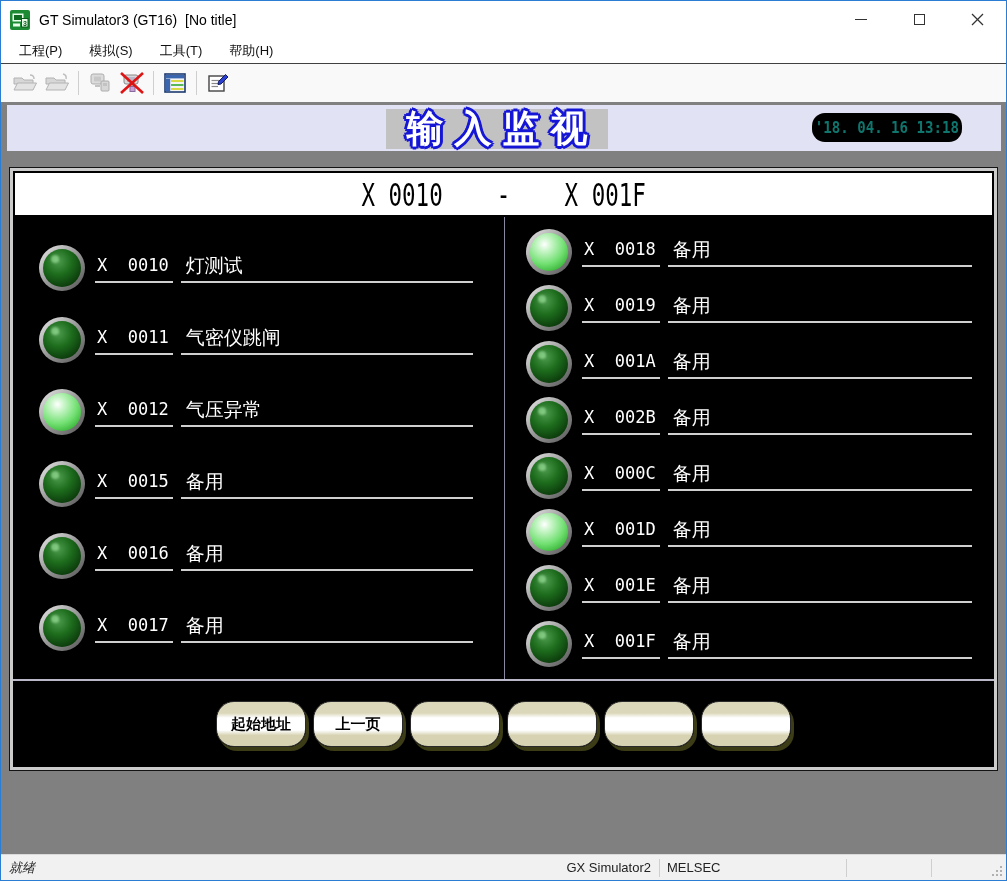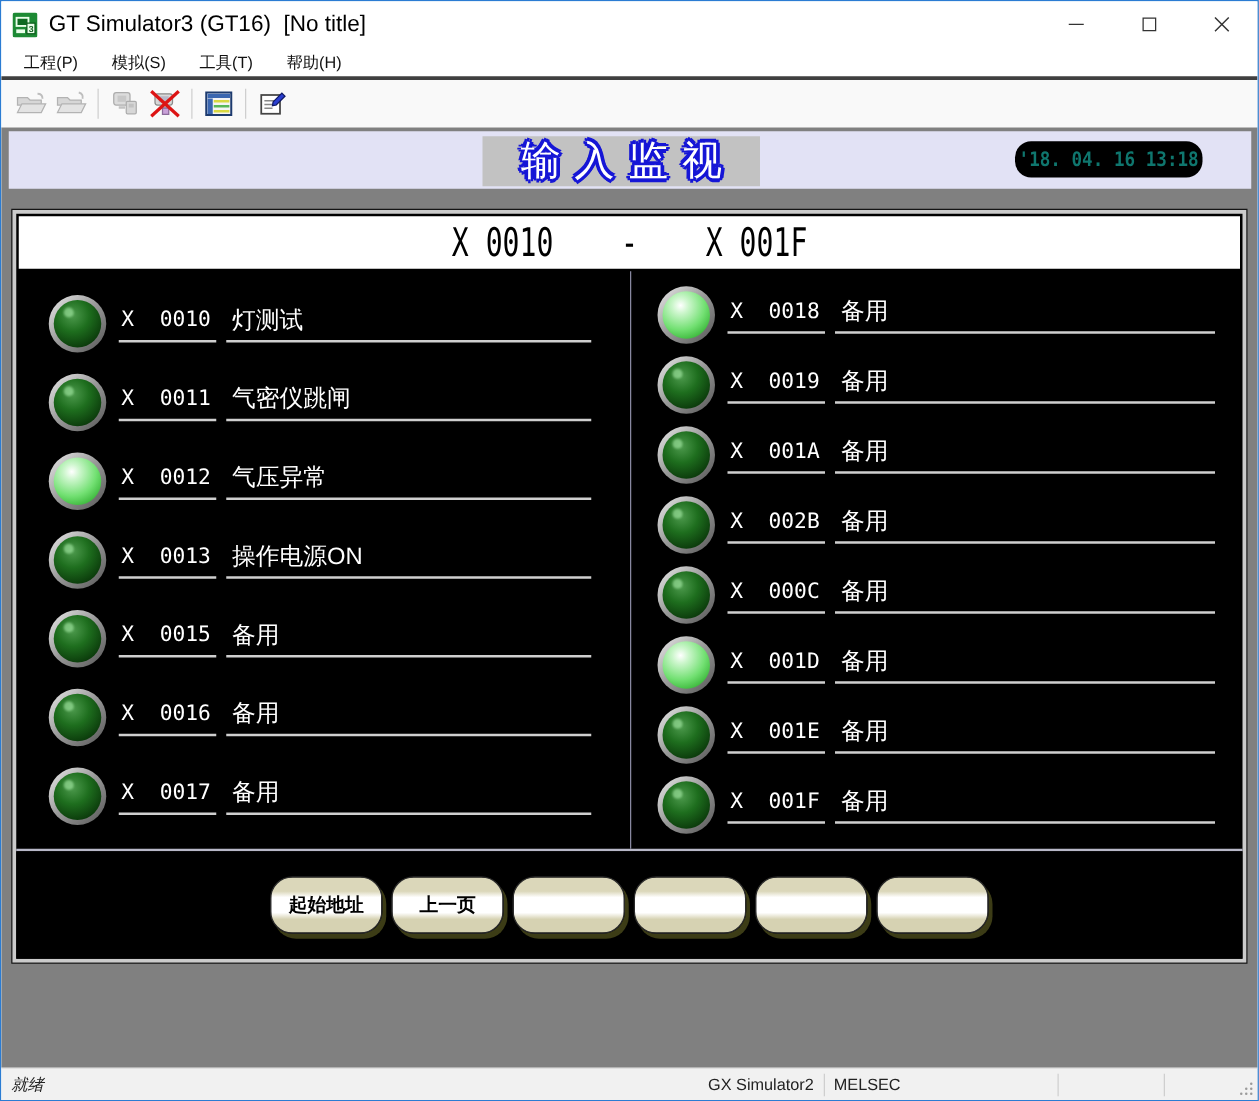--- a/index.html
+++ b/index.html
@@ -7,39 +7,39 @@
   body {
     font-family: "Liberation Sans", sans-serif;
     border: 1px solid #2b7cd3;
     background: #fff;
     overflow: hidden;
     position: relative;
   }
   
   .titlebar { height:37px; display:flex; align-items:center; padding-left:9px; background:#fff; }
   .app-icon { width:22px; height:20px; display:flex; align-items:center; }
-  .win-title { font-size:18px; color:#000; margin-left:7px; white-space:pre;text-align:center; }
+  .win-title { font-size:14px; color:#000; margin-left:7px; white-space:pre;text-align:center; }
   .win-controls { margin-left:auto; display:flex; height:100%; }
   .wc { width:58px; height:100%; display:flex; align-items:center; justify-content:center; }
   .glyph-min { width:12px; height:1px; background:#333; display:block; }
   .glyph-max { width:11px; height:11px; border:1px solid #333; display:block; }
   
-  .menubar { height:26px; display:flex; align-items:center; padding-left:11px; font-size:13px; border-bottom:3px solid #404040; background:#fff; }
+  .menubar { height:26px; display:flex; align-items:center; padding-left:11px; font-size:13px; border-bottom:1px solid #404040; background:#fff; }
   .menu-item { padding:2px 7px; margin-right:13px; color:#111; }
   
   .toolbar { height:38px; display:flex; align-items:center; padding-left:8px; background:#f9f9f9; }
   .tool-btn { width:32px; height:30px; display:flex; align-items:center; justify-content:center; background:transparent; border:none; }
   .tool-btn.disabled { opacity:.8; }
   .tool-sep { width:1px; height:24px; background:#cfcfcf; margin:0 5px; }
   
   .hmi { position:relative; height:752px; background:#808080; }
   .banner { position:absolute; left:6px; top:3px; width:994px; height:46px; background:#e2e2f5; }
   .title-box { position:absolute; left:379px; top:4px; width:222px; height:40px; background:#c2c2c2; display:flex; align-items:center; justify-content:center; }
   .banner-title {
-    font-size:32px; font-weight:normal; color:#fff; letter-spacing:11px; padding-left:11px; white-space:nowrap;
+    font-size:37px; font-weight:bold; color:#fff; letter-spacing:11px; padding-left:11px; white-space:nowrap;
     text-shadow:-2px -2px 0 #1616d6, 2px -2px 0 #1616d6, -2px 2px 0 #1616d6, 2px 2px 0 #1616d6,
                 -3px 0 0 #1616d6, 3px 0 0 #1616d6, 0 -3px 0 #1616d6, 0 3px 0 #1616d6;
   }
   .clock { position:absolute; left:805px; top:8px; width:150px; height:29px; background:#000; border-radius:13px;
     color:#0f766e; display:flex; align-items:center; justify-content:center; }
   .clock span { font-family:"DejaVu Sans Mono", monospace; font-weight:bold; font-size:16px; white-space:pre; transform:scaleX(.88); }
   
   .panel { position:absolute; left:8px; top:65px; width:989px; height:604px; border:1px solid #141414; background:#000; }
   .panel-in { height:100%; border:3px solid #cbcbcb; background:#000; display:flex; flex-direction:column; }
   .range-bar { height:42px; background:#fff; margin:2px; display:flex; align-items:center; justify-content:center; }
@@ -209,27 +209,20 @@
               <div class="ring">
                 <div class="lamp on"></div>
               </div>
               <div class="addr">X  0012</div>
               <div class="lbl">气压异常</div>
             </div>
             <div class="row">
               <div class="ring">
                 <div class="lamp off"></div>
               </div>
-              <div class="addr">X  0013</div>
-              <div class="lbl">操作电源ON</div>
-            </div>
-            <div class="row">
-              <div class="ring">
-                <div class="lamp off"></div>
-              </div>
               <div class="addr">X  0015</div>
               <div class="lbl">备用</div>
             </div>
             <div class="row">
               <div class="ring">
                 <div class="lamp off"></div>
               </div>
               <div class="addr">X  0016</div>
               <div class="lbl">备用</div>
             </div>

